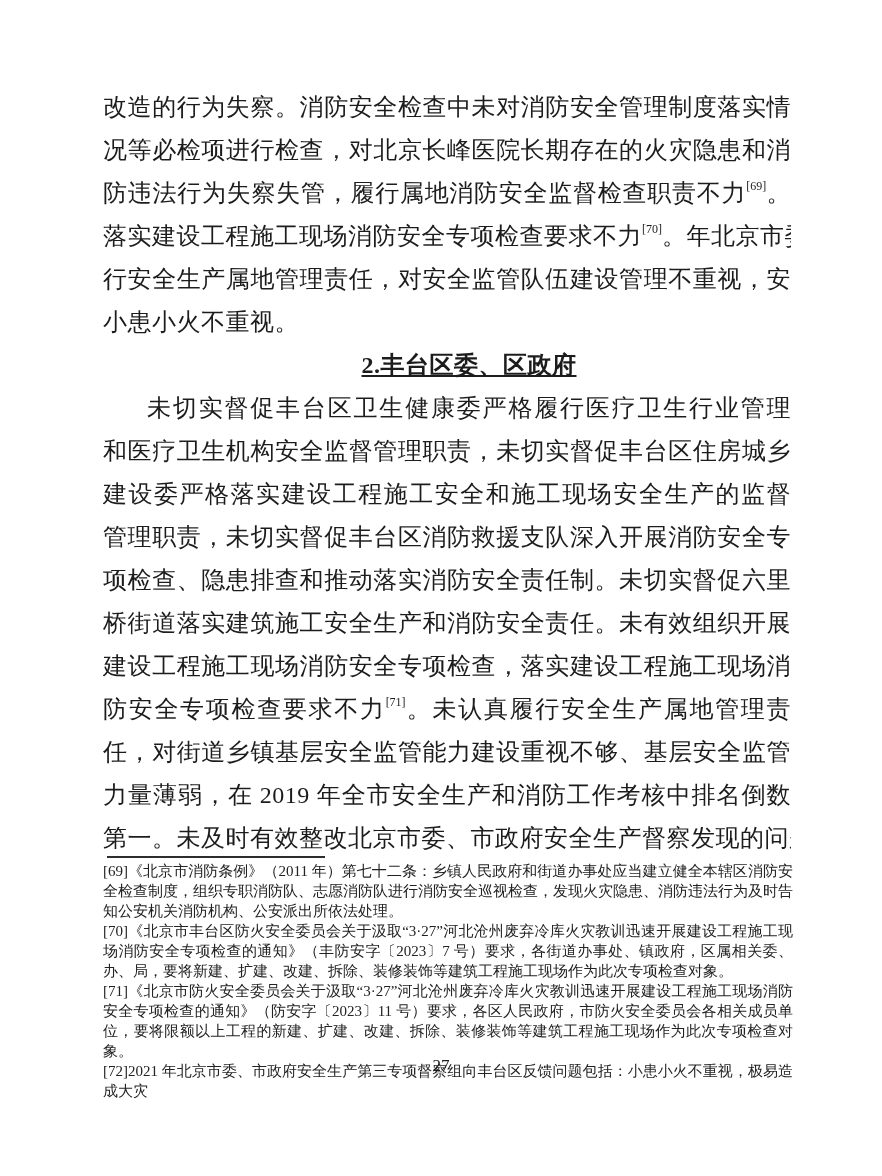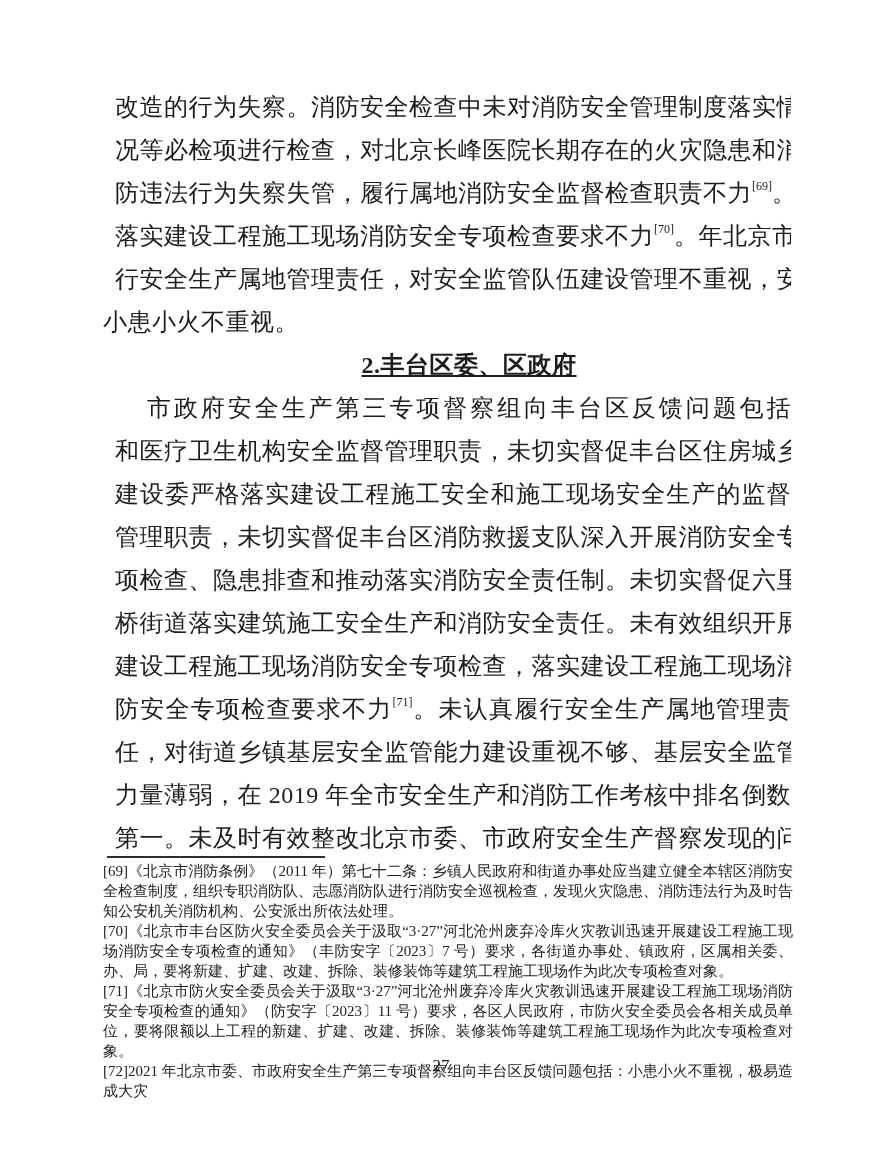--- a/index.html
+++ b/index.html
@@ -24,21 +24,20 @@
     font-size: 24px;
     line-height: 43px;
     height: 43px;
     overflow: hidden;
     white-space: nowrap;
     letter-spacing: 0.5px;
   }
   .line.justify {
     text-align: justify;
     text-align-last: justify;
-    margin-left: 12px;
   }
   .line.justify-indent {
     padding-left: 44px;
     text-align: justify;
     text-align-last: justify;
   }
   .line.plain {
     text-align: left;
   }
   .line.heading {
@@ -87,21 +86,21 @@
 
 <div class="page">
   <div class="body-text">
       <div class="line justify"><span>改造的行为失察。消防安全检查中未对消防安全管理制度落实情</span></div>
       <div class="line justify"><span>况等必检项进行检查，对北京长峰医院长期存在的火灾隐患和消</span></div>
       <div class="line justify"><span>防违法行为失察失管，履行属地消防安全监督检查职责不力</span><sup class="fnref">[69]</sup><span>。</span></div>
       <div class="line justify"><span>落实建设工程施工现场消防安全专项检查要求不力</span><sup class="fnref">[70]</sup><span>。年北京市委</span></div>
       <div class="line justify"><span>行安全生产属地管理责任，对安全监管队伍建设管理不重视，安</span></div>
       <div class="line plain"><span>小患小火不重视。</span></div>
       <div class="line heading"><span>2.丰台区委、区政府</span></div>
-      <div class="line justify-indent"><span>市政府安全生产第三专项督察组向丰台区反馈问题包括</span></div>
+      <div class="line justify-indent"><span>未切实督促丰台区卫生健康委严格履行医疗卫生行业管理</span></div>
       <div class="line justify"><span>和医疗卫生机构安全监督管理职责，未切实督促丰台区住房城乡</span></div>
       <div class="line justify"><span>建设委严格落实建设工程施工安全和施工现场安全生产的监督</span></div>
       <div class="line justify"><span>管理职责，未切实督促丰台区消防救援支队深入开展消防安全专</span></div>
       <div class="line justify"><span>项检查、隐患排查和推动落实消防安全责任制。未切实督促六里</span></div>
       <div class="line justify"><span>桥街道落实建筑施工安全生产和消防安全责任。未有效组织开展</span></div>
       <div class="line justify"><span>建设工程施工现场消防安全专项检查，落实建设工程施工现场消</span></div>
       <div class="line justify"><span>防安全专项检查要求不力</span><sup class="fnref">[71]</sup><span>。未认真履行安全生产属地管理责</span></div>
       <div class="line justify"><span>任，对街道乡镇基层安全监管能力建设重视不够、基层安全监管</span></div>
       <div class="line justify"><span>力量薄弱，在 2019 年全市安全生产和消防工作考核中排名倒数</span></div>
       <div class="line justify"><span>第一。未及时有效整改北京市委、市政府安全生产督察发现的问题</span></div>

